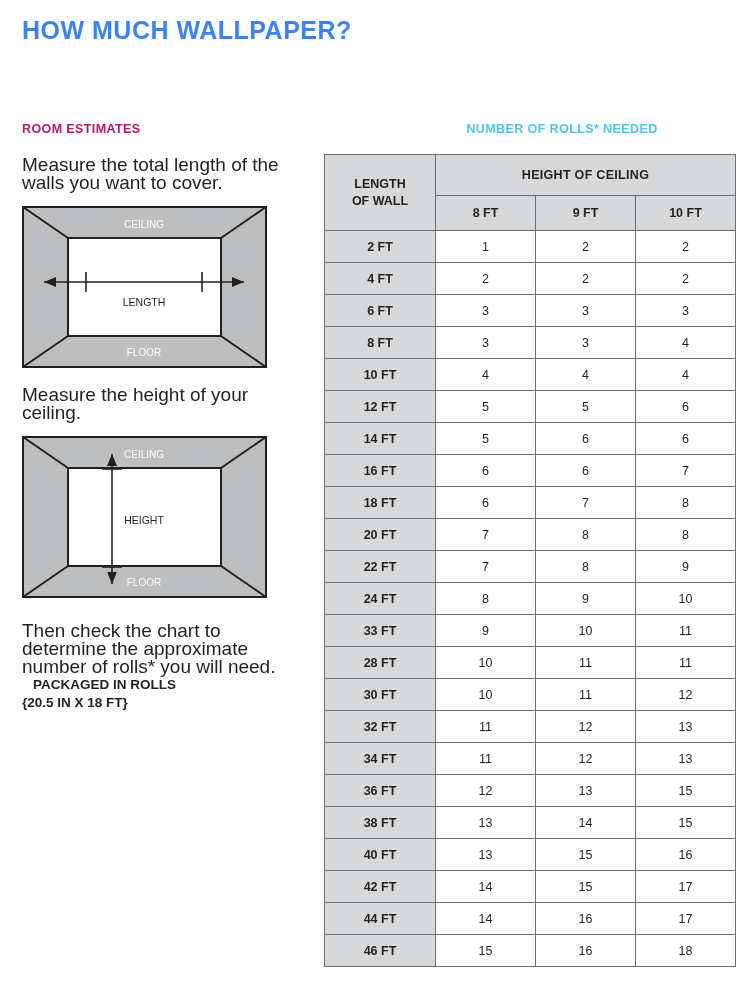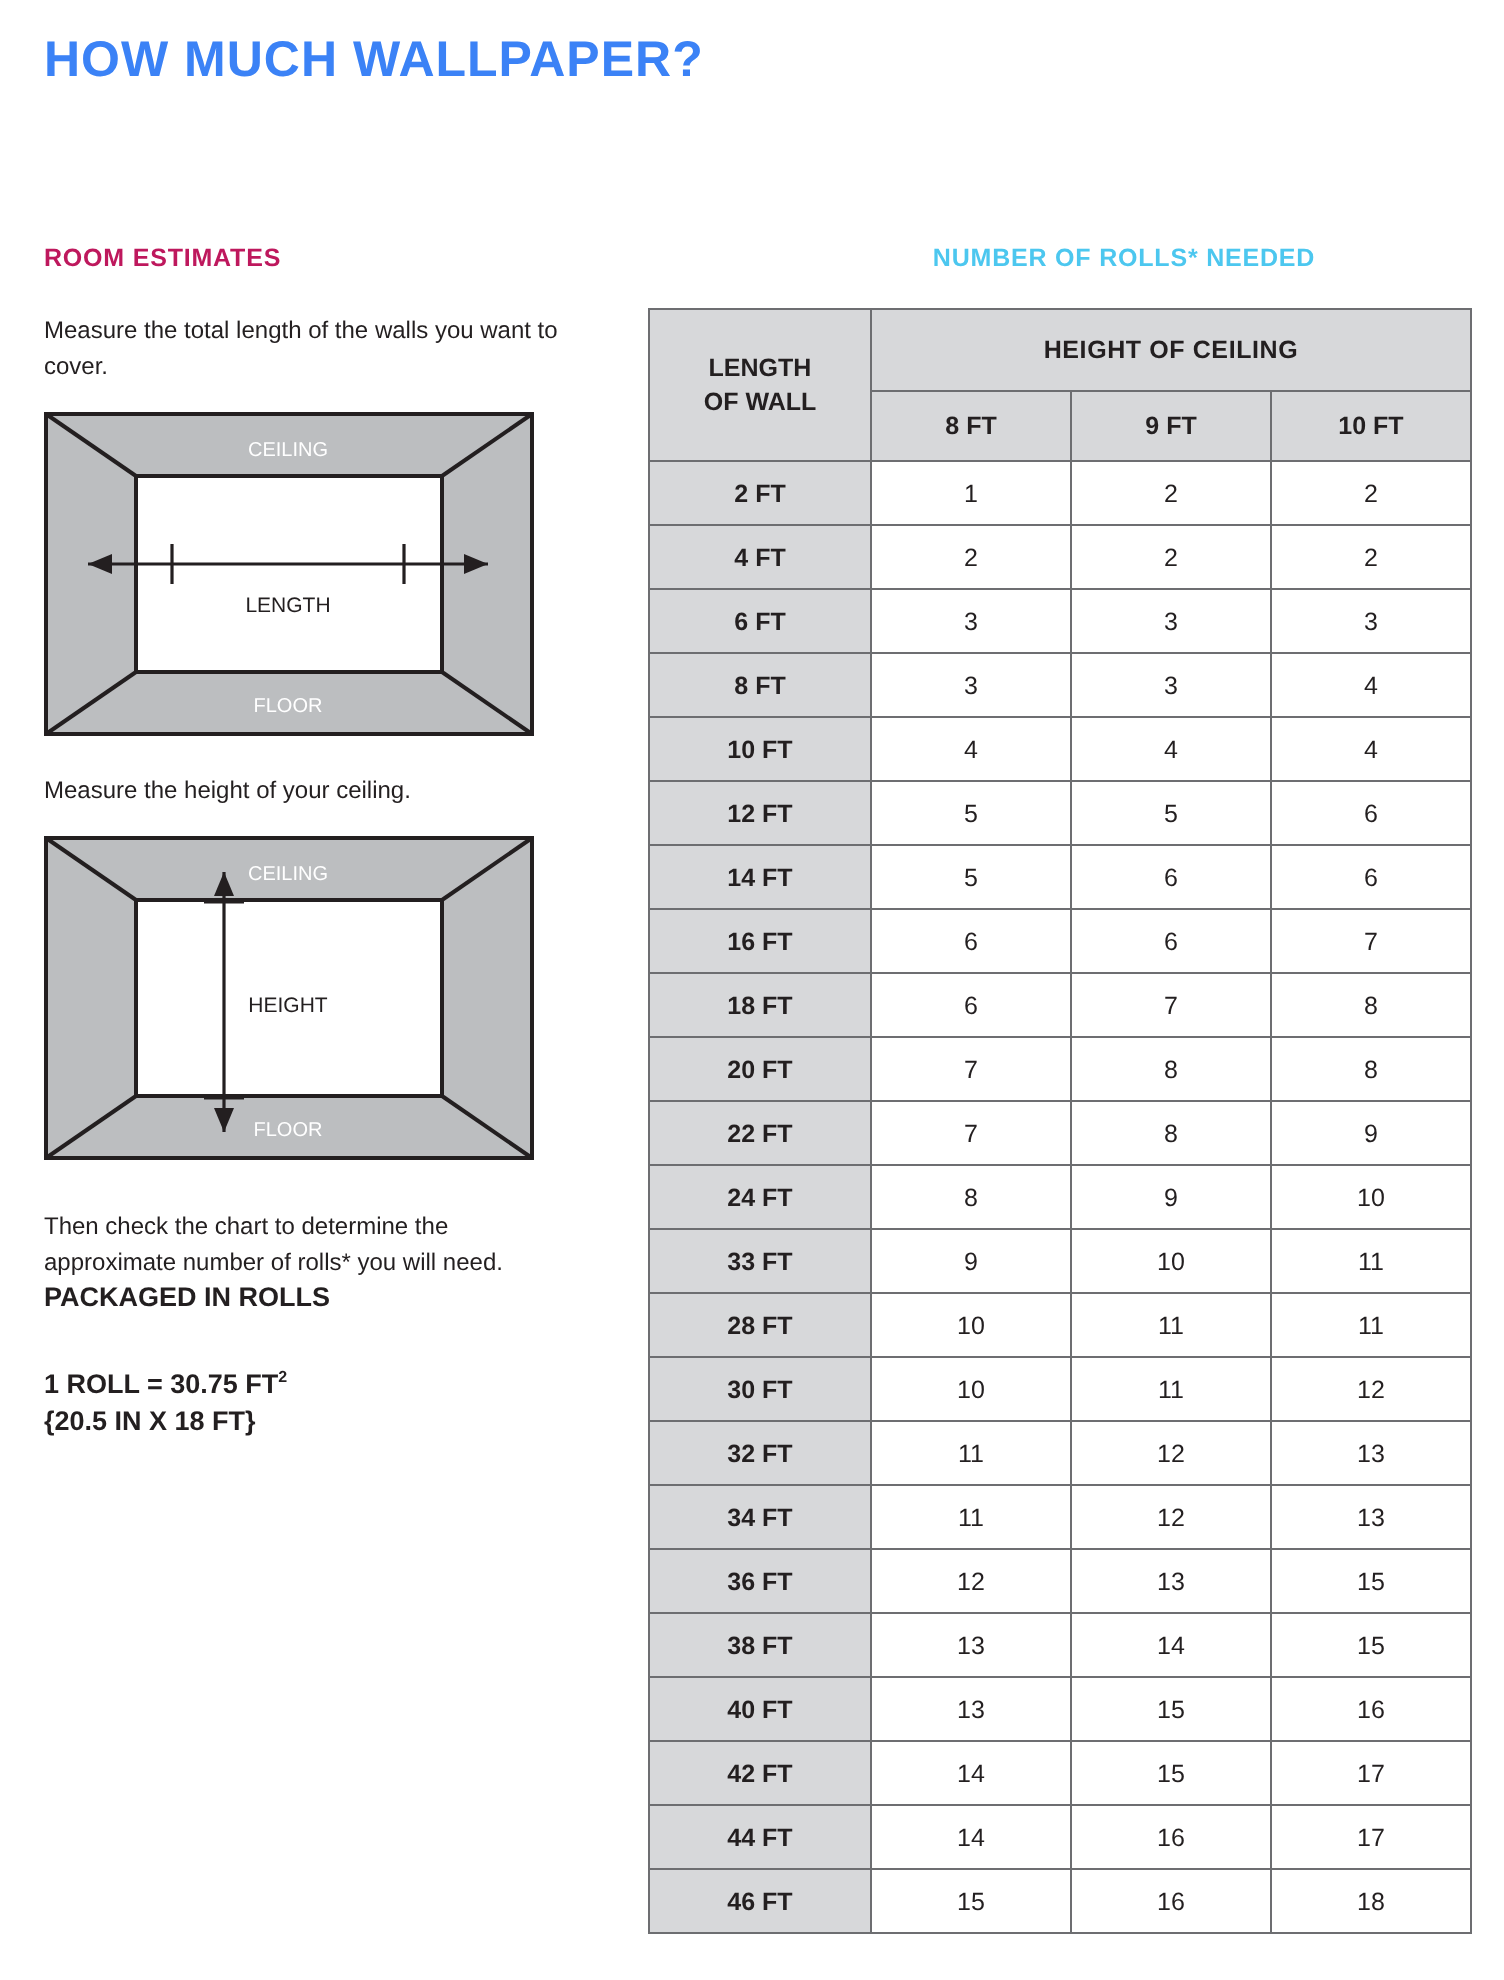--- a/index.html
+++ b/index.html
@@ -40,21 +40,21 @@
     width: 265px;
   }
   .section-head {
     font-size: 12.5px;
     font-weight: bold;
     color: #be185d;
     letter-spacing: 0.4px;
     margin: 0 0 20px 0;
   }
   .instr {
-    font-size: 12px;
+    font-size: 19px;
     line-height: 18px;
     color: #231f20;
     margin: 0;
   }
 
   
   .diagram {
     margin: 14px 0 0 0;
     width: 245px;
     height: 162px;
@@ -184,23 +184,22 @@
         <line x1="80" y1="33" x2="100" y2="33" stroke="#231f20" stroke-width="1.6"></line>
         <line x1="80" y1="131" x2="100" y2="131" stroke="#231f20" stroke-width="1.6"></line>
         <text x="122" y="88" font-family="Liberation Sans, sans-serif" font-size="10.5" fill="#231f20" text-anchor="middle">HEIGHT</text>
         <text x="122" y="22" font-family="Liberation Sans, sans-serif" font-size="10" fill="#ffffff" text-anchor="middle">CEILING</text>
         <text x="122" y="150" font-family="Liberation Sans, sans-serif" font-size="10" fill="#ffffff" text-anchor="middle">FLOOR</text>
       </svg>
     </div>
 
     <p class="instr" style="margin-top:24px;">Then check the chart to determine the approximate number of rolls* you will need.</p>
 
-    <p class="bold-note" style="">PACKAGED IN ROLLS</p>
-
-    <p class="bold-note" style="margin-top:22px;"><span>1 ROLL = 30.75 FT</span><sup>2</sup></p>
+    <p class="bold-note" style="margin-left:11px;">PACKAGED IN ROLLS</p>
+
     <p class="bold-note">{20.5 IN X 18 FT}</p>
   </div>
 
   <div class="right-col">
     <div class="table-title">NUMBER OF ROLLS* NEEDED</div>
     <table class="rolls">
       <thead>
         <tr>
           <th class="len-head" rowspan="2">
             <div>LENGTH</div>

